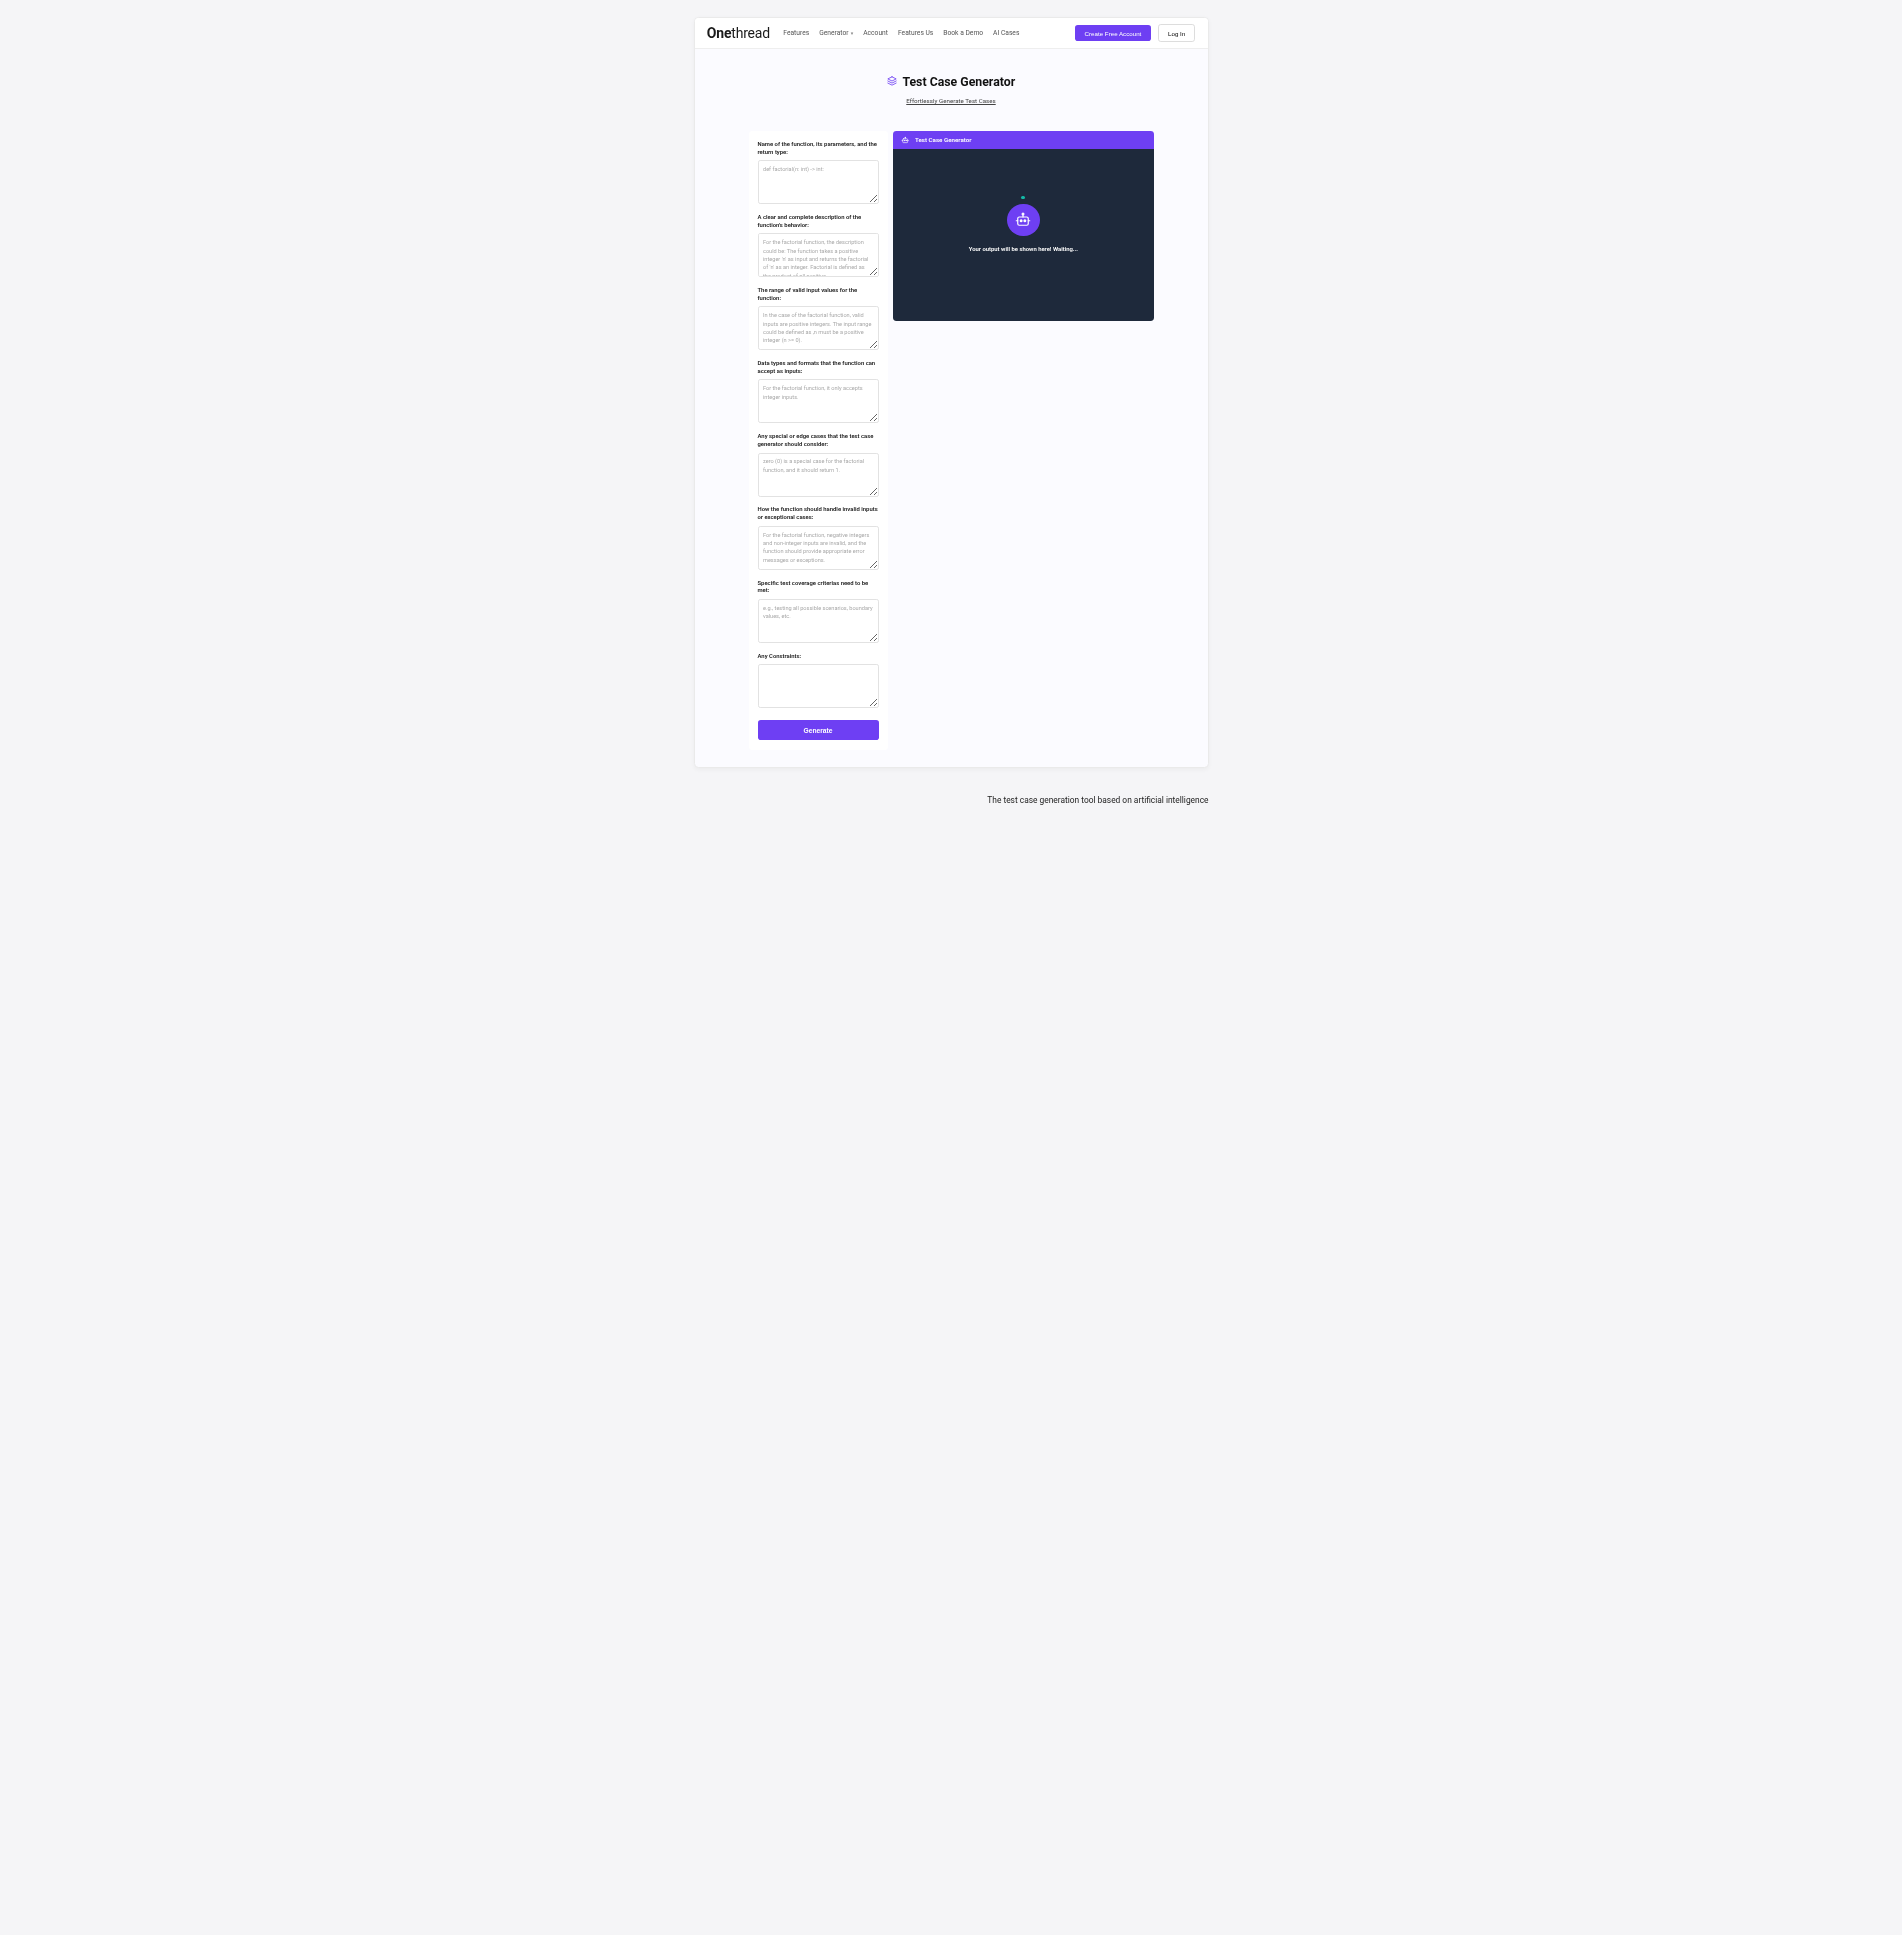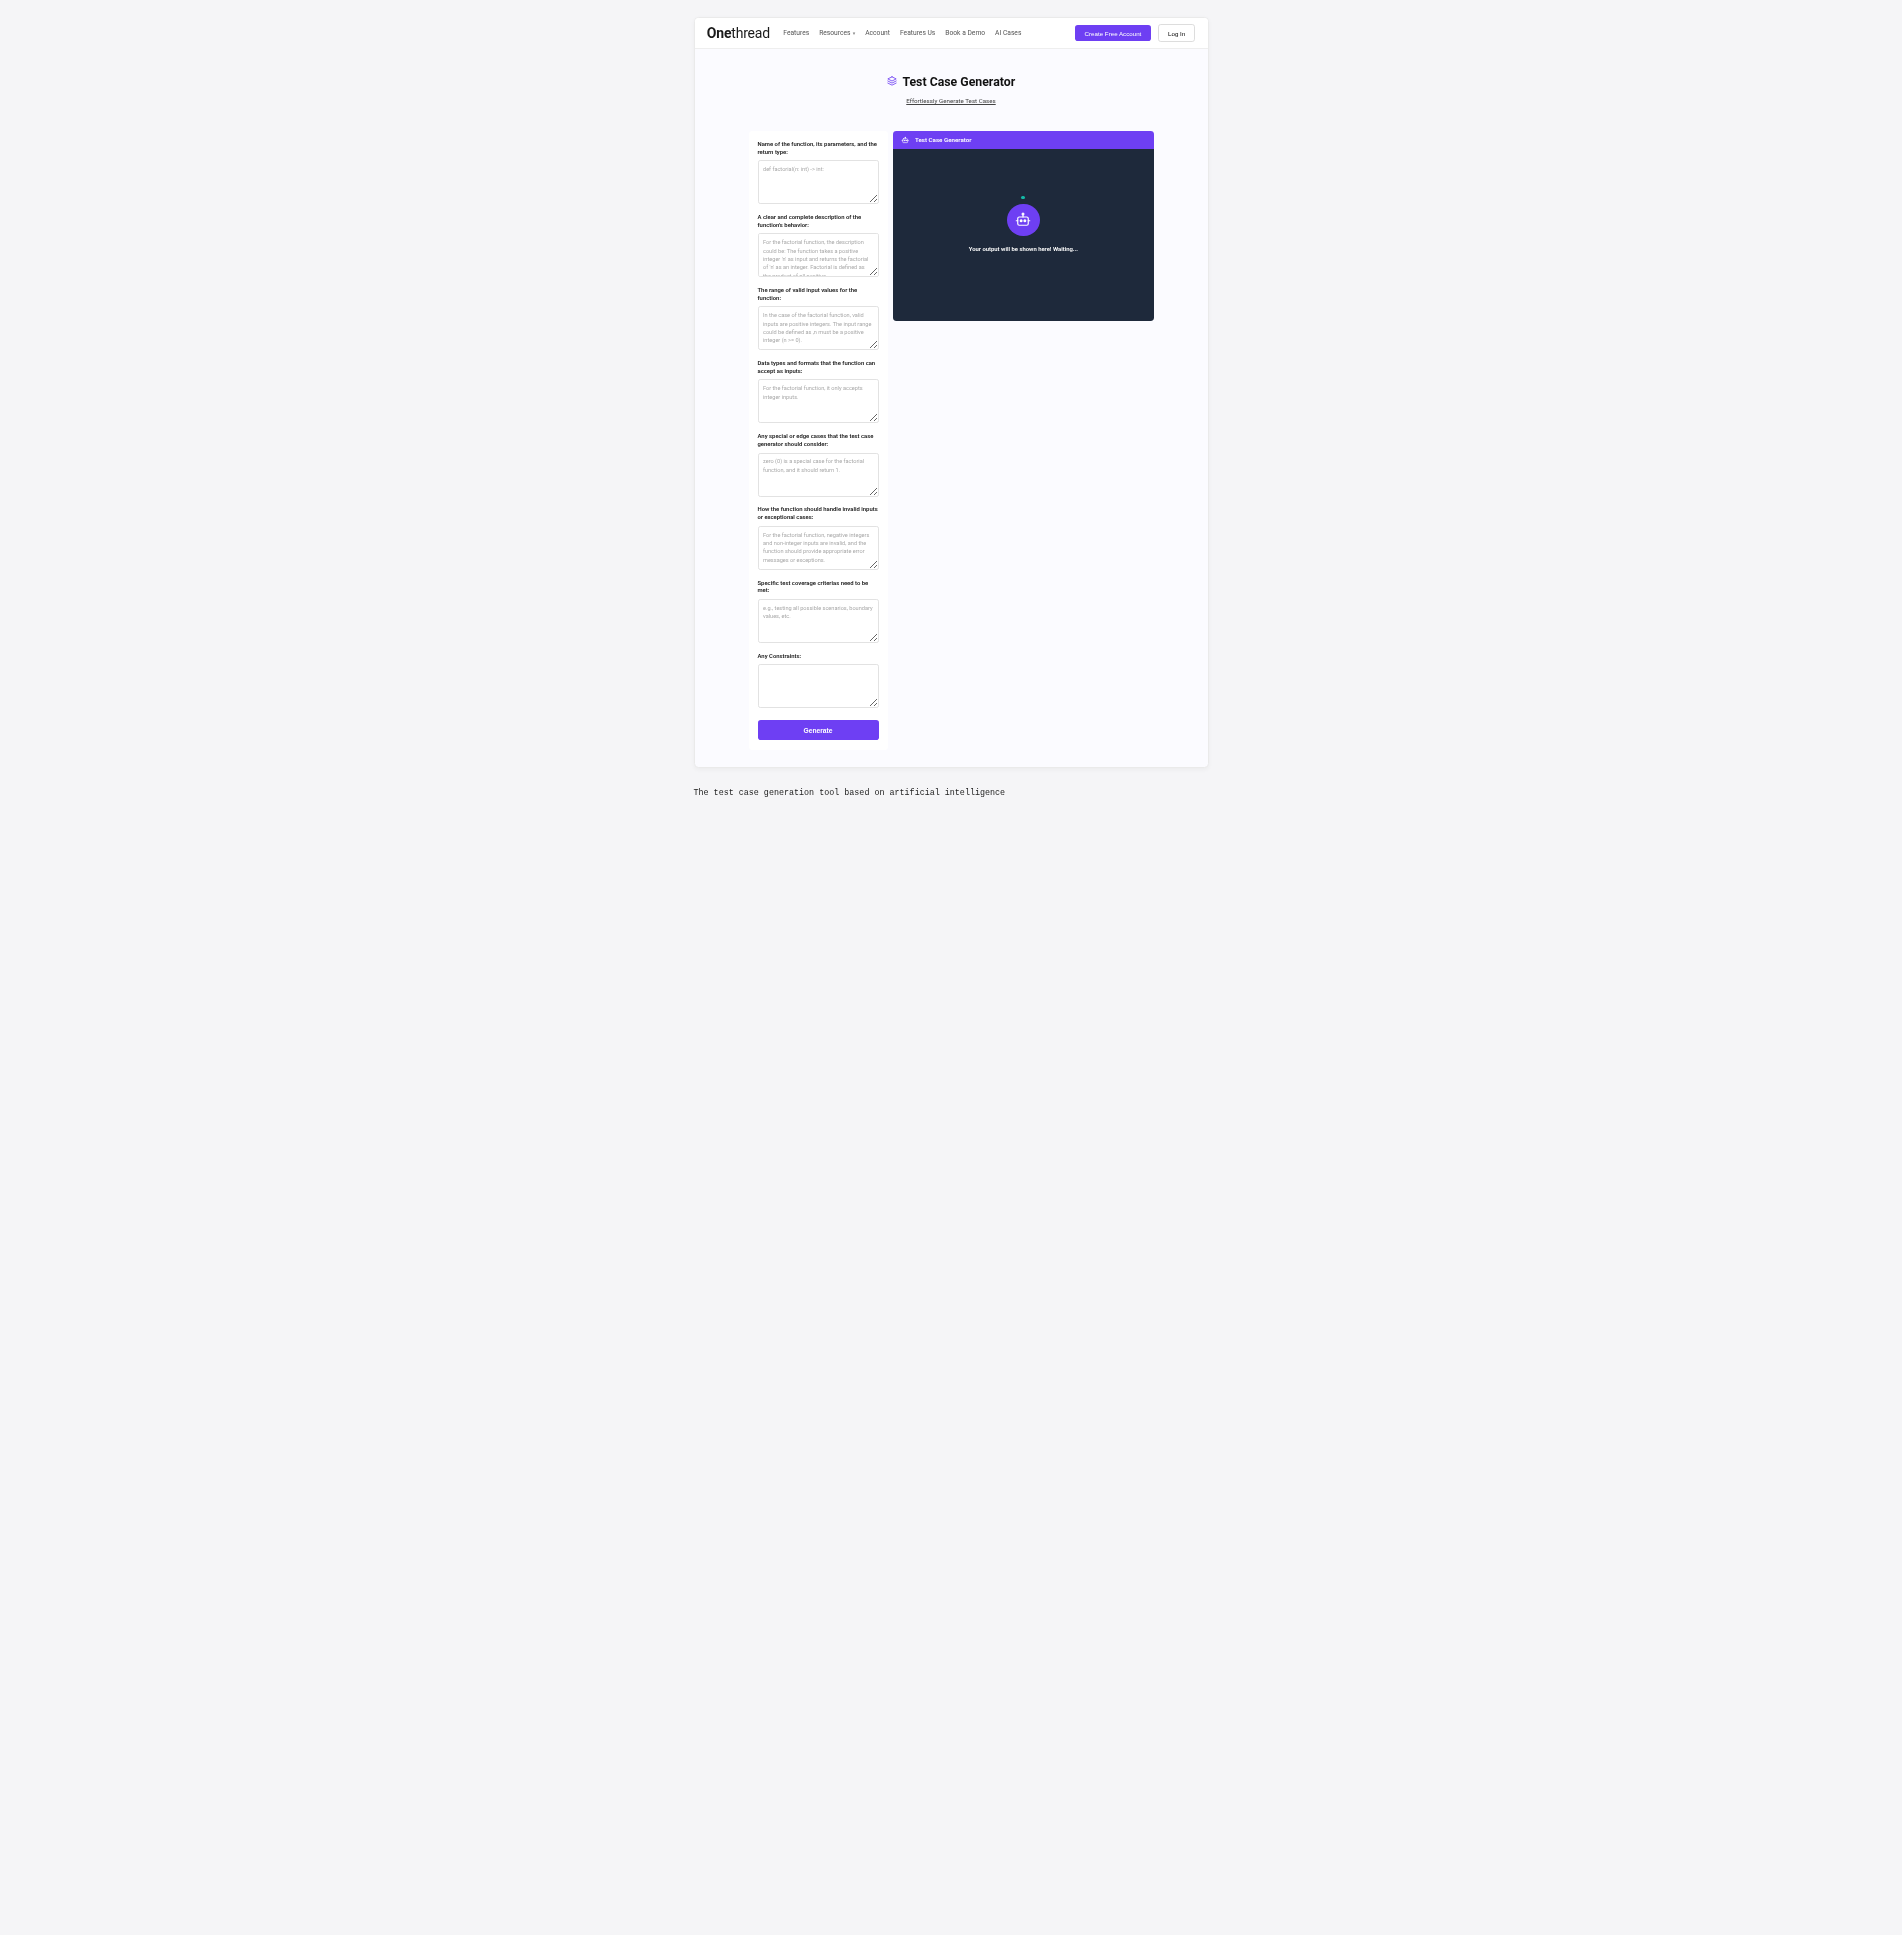--- a/index.html
+++ b/index.html
@@ -177,43 +177,42 @@
   justify-content: center;
   margin-bottom: 10px;
 }
 .robot-circle svg { width: 18px; height: 18px; }
 .output-msg {
   color: #fff;
   font-size: 5.9px;
   font-weight: 600;
 }
 .caption {
-  text-align: left;
+  text-align: right;
   font-size: 8.4px;
   color: #222;
-  margin-top: 20px;
-  font-family: Liberation Mono, monospace;
+  margin-top: 27px;
 }
 </style>
 </head>
 <body>
 
 <div class="outer-wrap">
   <div class="frame">
 
     <div class="header">
       <div class="brand">
         <span>One</span><span class="thread">thread</span>
       </div>
       <div class="nav">
         <div class="nav-item">
             <span>Features</span>
           </div>
         <div class="nav-item">
-          <span>Resources</span>
+          <span>Generator</span>
           <span class="chev">▾</span>
         </div>
         <div class="nav-item">
             <span>Account</span>
           </div>
         <div class="nav-item">
             <span>Features Us</span>
           </div>
         <div class="nav-item">
             <span>Book a Demo</span>

